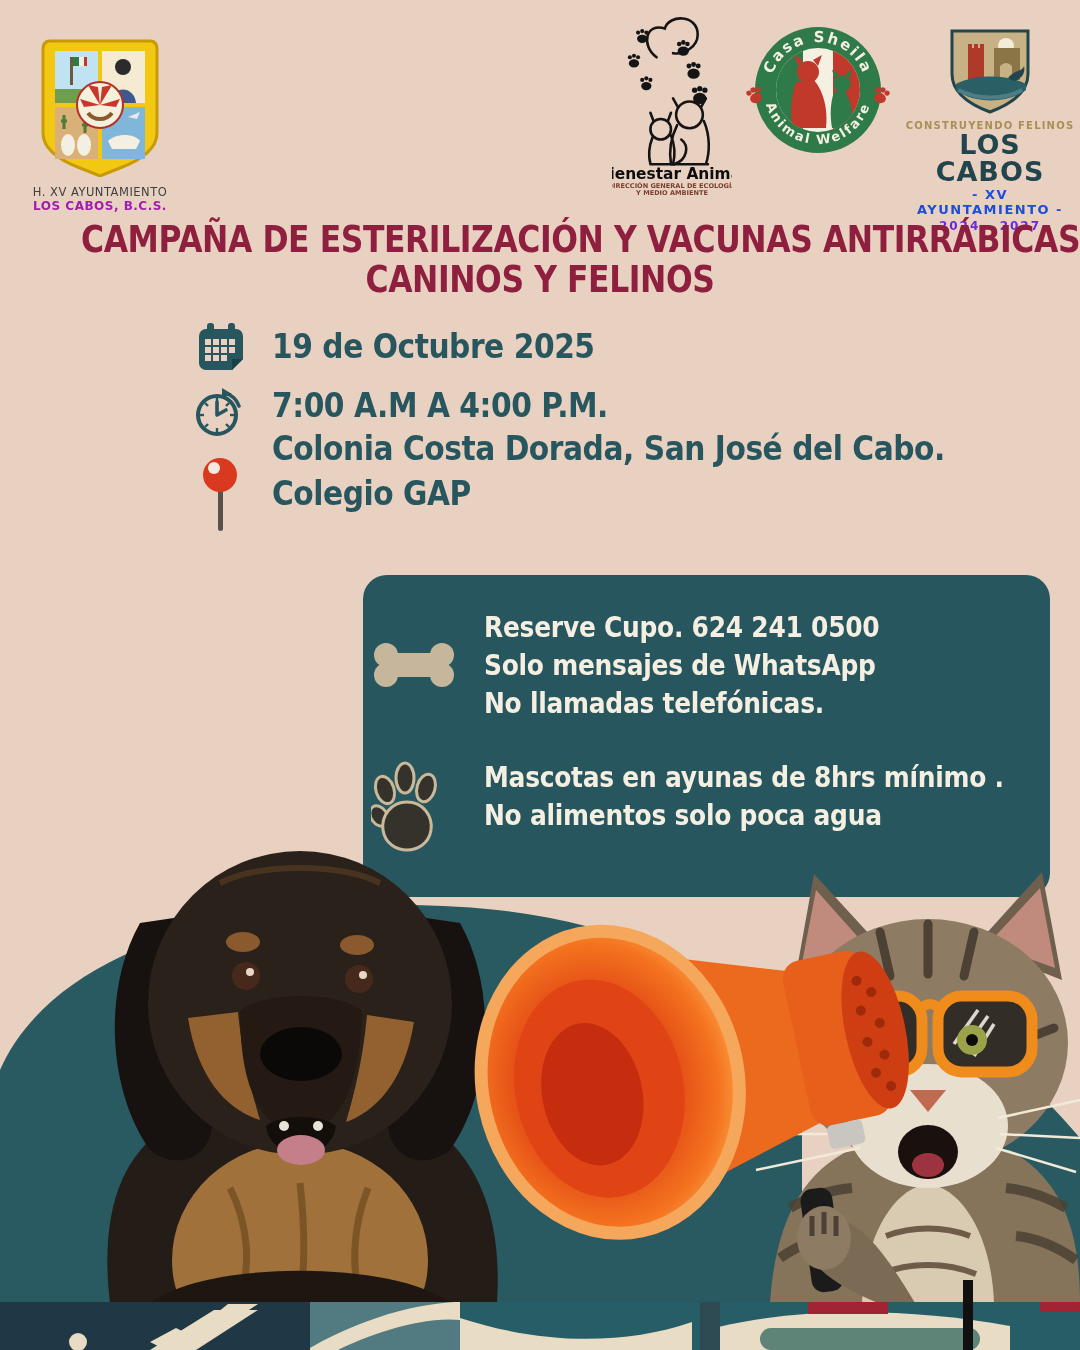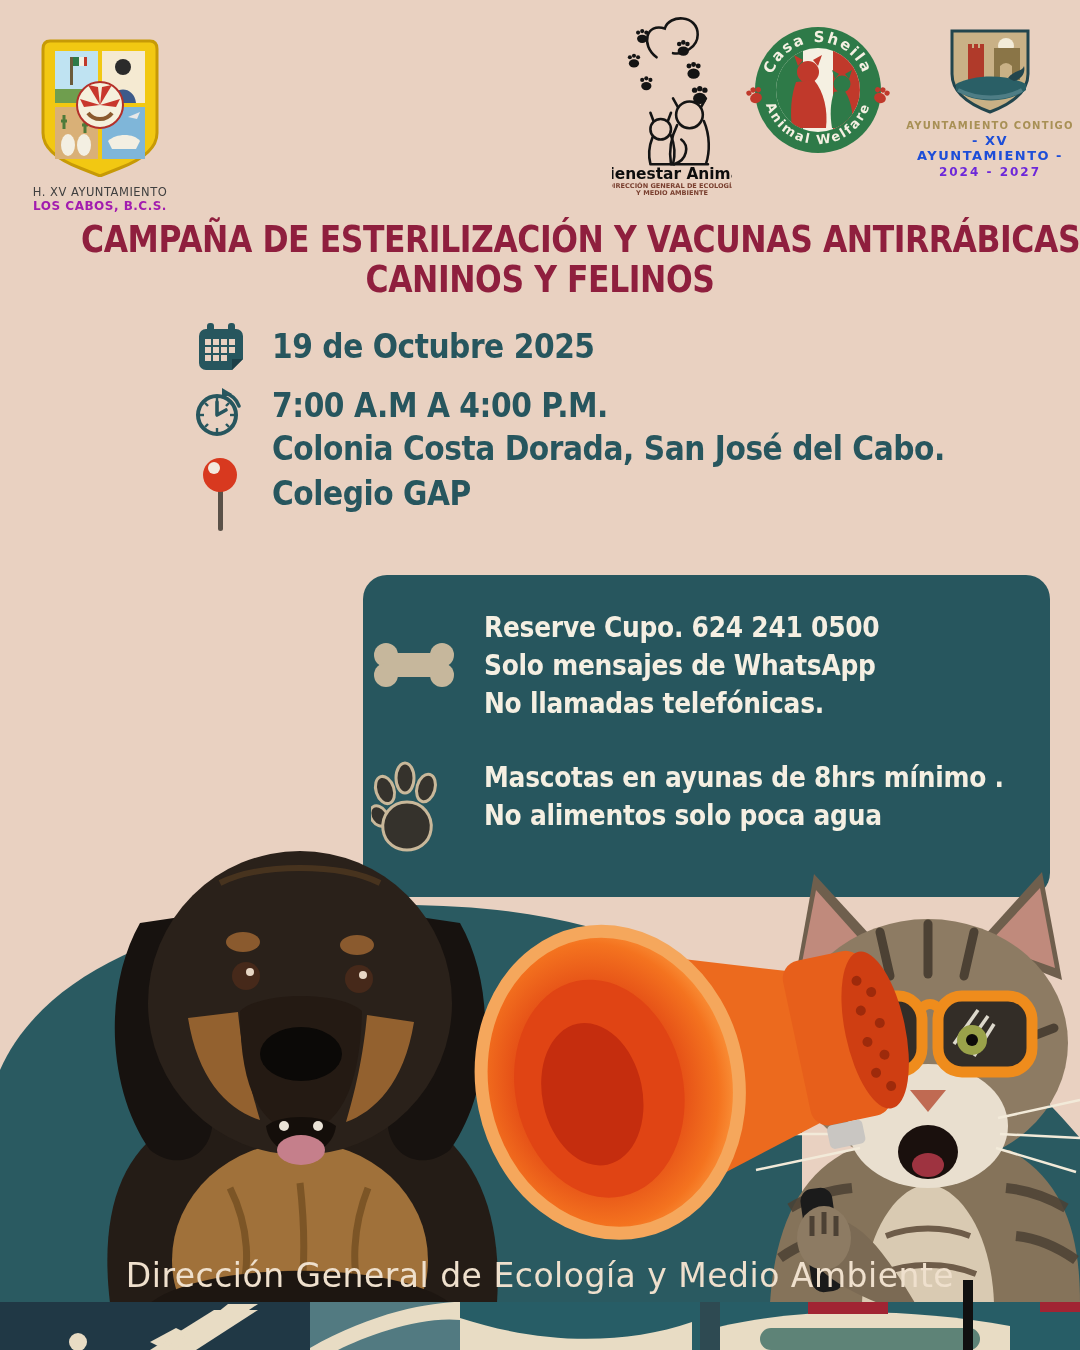--- a/index.html
+++ b/index.html
@@ -218,21 +218,22 @@
       <rect x="46" y="20" width="26" height="32" fill="#8a7547"></rect>
       <path d="M52,52 V38 Q58,32 64,38 V52 Z" fill="#c9b186"></path>
       <rect x="20" y="20" width="16" height="34" fill="#b03a2a"></rect>
       <rect x="20" y="16" width="4" height="6" fill="#b03a2a"></rect>
         <rect x="26" y="16" width="4" height="6" fill="#b03a2a"></rect>
         <rect x="32" y="16" width="4" height="6" fill="#b03a2a"></rect>
       <path d="M8,56 C26,46 60,46 78,56 L78,62 C60,76 26,76 8,62 Z" fill="#2a5f66"></path>
       <path d="M60,50 C66,42 74,44 76,38 C78,46 72,52 66,53 Z" fill="#22454d"></path>
       <path d="M10,62 C30,72 56,72 74,62" stroke="#4e7d85" stroke-width="4" fill="none"></path>
     </svg>
-    <div class="lc-tagline">AYUNTAMIENTO CONTIGO</div>
+    <div class="lc-tagline">CONSTRUYENDO FELINOS</div>
+    <div class="lc-name">LOS CABOS</div>
     <div class="lc-sub">- XV AYUNTAMIENTO -</div>
     <div class="lc-years">2024 - 2027</div>
   </div>
 
   <div class="abs title-line1">CAMPAÑA DE ESTERILIZACIÓN Y VACUNAS ANTIRRÁBICAS</div>
   <div class="abs title-line2">CANINOS Y FELINOS</div>
 
   <div class="abs icon-cal">
     <svg width="50" height="52" viewBox="0 0 50 52">
       <rect x="11" y="1" width="7" height="12" rx="3" fill="#27565e"></rect>
@@ -443,21 +444,20 @@
       <g stroke="#4c4134" stroke-width="5" fill="none">
         <path d="M812,388 L812,408"></path>
           <path d="M824,384 L824,406"></path>
           <path d="M836,388 L836,408"></path>
       </g>
     </g>
 
     <rect x="963" y="452" width="10" height="23" fill="#101010"></rect>
   </svg>
 
-  <div class="abs footer-text">Dirección General de Ecología y Medio Ambiente</div>
 
   <svg class="abs bottom-strip" viewBox="0 0 1080 48">
     <rect x="0" y="0" width="310" height="48" fill="#203845"></rect>
     <circle cx="78" cy="40" r="9" fill="#e8dcc4"></circle>
     <path d="M150,48 L214,8 L258,8 L196,48 Z" fill="#e8dcc4"></path>
     <g fill="#e8dcc4">
       <path d="M150,40 L176,26 L184,30 L158,44 Z"></path>
       <path d="M164,46 L190,32 L198,36 L172,48 Z"></path>
       <path d="M228,2 L258,2 L240,14 L218,10 Z"></path>
     </g>

